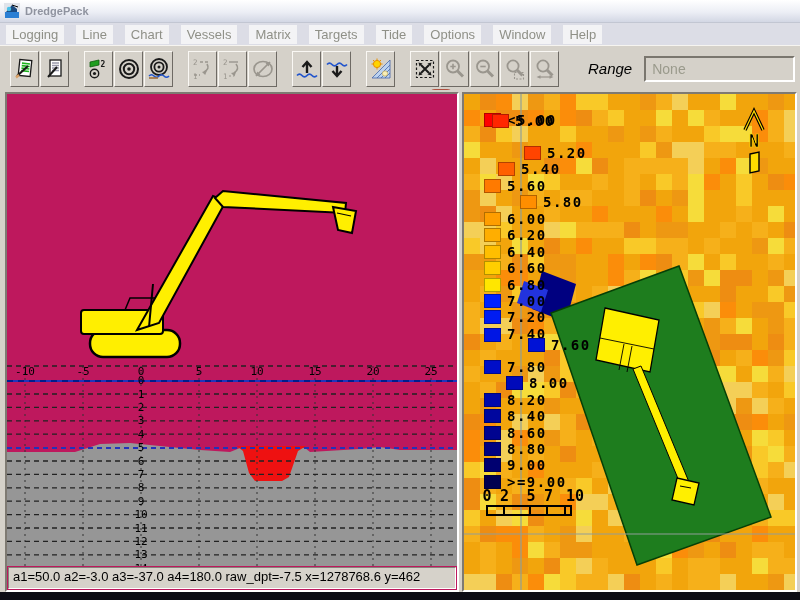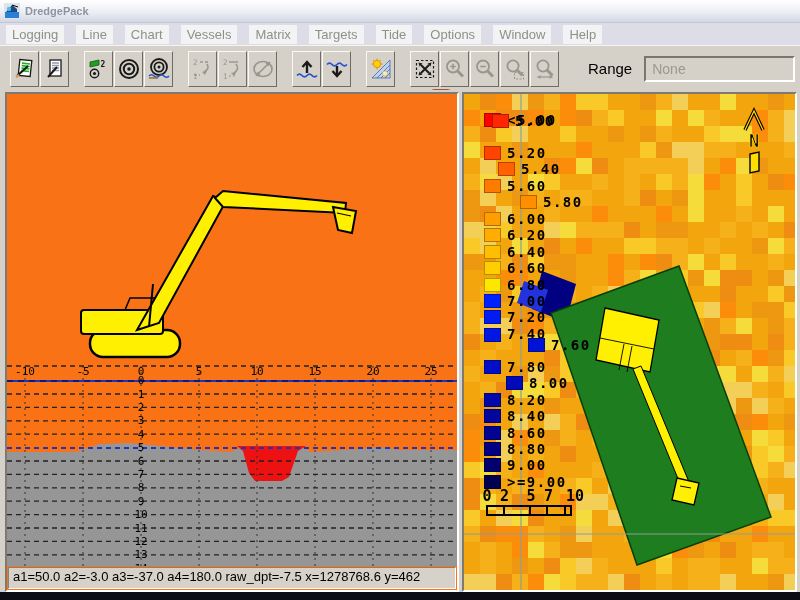--- a/index.html
+++ b/index.html
@@ -18,28 +18,28 @@
   
   .toolbar{position:absolute;top:45px;left:0;right:0;height:45px;background:#d5d1c9;
            display:flex;align-items:center;border-top:1px solid #f6f4f0;border-bottom:1px solid #96928a;}
   #toolbar-buttons{display:flex;align-items:center;margin-left:10px;}
   .tb-btn{width:27px;height:34px;background:#d5d1c9;border:1px solid;
           border-color:#faf8f4 #6e6a64 #6e6a64 #faf8f4;margin-right:1px;
           display:flex;align-items:center;justify-content:center;color:#1a1a1a;}
   .tb-btn.disabled{color:#9a968e;}
   .tb-btn svg{width:24px;height:24px;display:block;}
   .tb-btn.gap{margin-left:14px;}
-  .range-label{margin-left:28px;font-size:15px;color:#000;}
+  .range-label{margin-left:28px;font-size:15px;color:#000;font-style:italic;}
   .range-input{flex:1;margin:0 5px 0 12px;height:22px;background:#d5d1c9;
                border:2px solid;border-color:#7a766e #ffffff #ffffff #7a766e;
                color:#9a9a8c;font-size:14px;display:flex;align-items:center;padding-left:6px;}
   
   .workspace{position:absolute;top:90px;left:0;right:0;height:502px;background:#d5d1c9;}
   .panel{position:absolute;top:2px;height:500px;border:2px solid;border-color:#7e7a72 #ffffff #ffffff #7e7a72;box-sizing:border-box;}
-  .left-panel{left:5px;width:454px;background:#f97316;}
+  .left-panel{left:5px;width:454px;background:#be185d;}
   .right-panel{left:462px;width:335px;background:#f2a50c;overflow:hidden;}
   .statusbar{position:absolute;left:1px;right:1px;bottom:1px;height:18px;background:#d6d2ca;
              border:1px solid;border-color:#86827a #ffffff #ffffff #86827a;
              font-size:13px;color:#000;padding:1px 4px;white-space:nowrap;overflow:hidden;}
   .frag{position:absolute;top:89px;left:428px;width:24px;height:6px;background:#e4765a;
         border:1px solid #b05040;border-bottom:none;border-radius:10px 10px 0 0;}
   .bottom-strip{position:absolute;top:592px;left:0;right:0;height:8px;background:#0c0c14;}
   
   #map-overlay{position:absolute;inset:0;pointer-events:none;}
   .legend-row{position:absolute;left:20px;display:flex;align-items:center;height:16px;}
@@ -1034,21 +1034,21 @@
       <div id="map-overlay">
         <div id="legend">
             <div class="legend-row" style="top: 18px;">
               <span class="legend-swatch" style="background:#ff0000"></span>
               <span class="legend-label">&lt;5.00</span>
             </div>
             <div class="legend-row" style="top: 19px; padding-left: 8px;">
               <span class="legend-swatch" style="background:#ff2600"></span>
               <span class="legend-label">5.00</span>
             </div>
-            <div class="legend-row" style="top: 50.9px;">
+            <div class="legend-row" style="top: 50.9px; margin-left: 40px;">
               <span class="legend-swatch" style="background:#ff4400"></span>
               <span class="legend-label">5.20</span>
             </div>
             <div class="legend-row" style="top: 67.35px; padding-left: 14px;">
               <span class="legend-swatch" style="background:#ff6000"></span>
               <span class="legend-label">5.40</span>
             </div>
             <div class="legend-row" style="top: 83.8px;">
               <span class="legend-swatch" style="background:#ff7a00"></span>
               <span class="legend-label">5.60</span>

